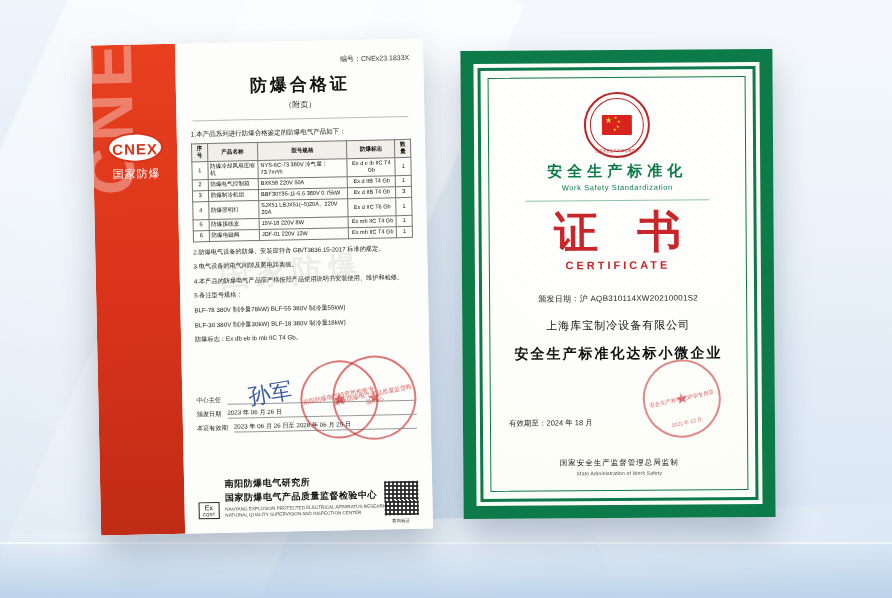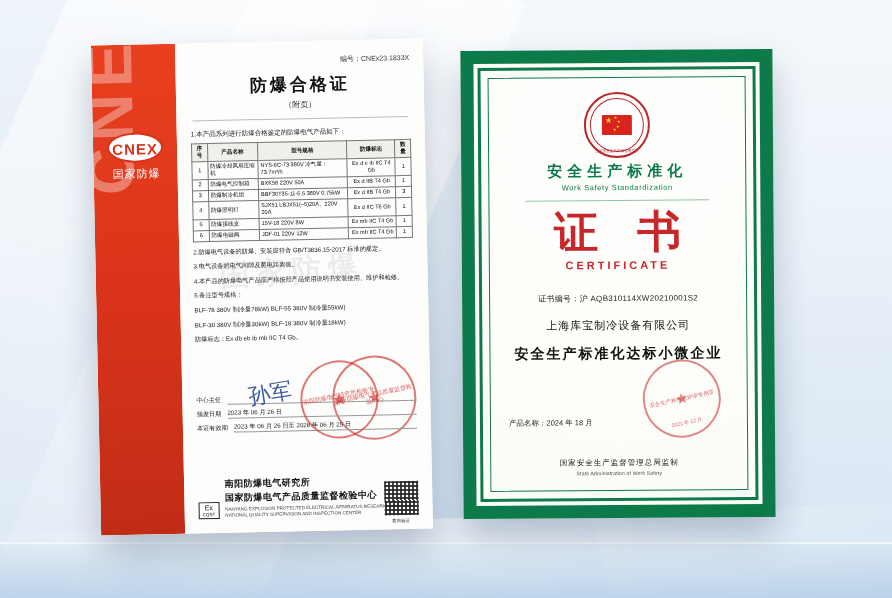--- a/index.html
+++ b/index.html
@@ -308,27 +308,27 @@
       </div>
 
       <div class="c2-h1">安全生产标准化</div>
       <div class="c2-h1-en">Work Safety Standardization</div>
       <div class="c2-divider"></div>
 
       <div class="c2-big">证 书</div>
       <div class="c2-big-en">CERTIFICATE</div>
 
       <div class="c2-code">
-        <span>证书编号：</span><span>沪 AQB310114XW20210001S2</span>
+        <span>颁发日期：</span><span>沪 AQB310114XW20210001S2</span>
       </div>
       <div class="c2-company">上海库宝制冷设备有限公司</div>
       <div class="c2-level">安全生产标准化达标小微企业</div>
 
       <div class="c2-valid">
-        <span>产品名称：</span><span>2024 年 18 月</span>
+        <span>有效期至：</span><span>2024 年 18 月</span>
       </div>
 
       <div class="stamp-green">
         <span class="star">★</span>
         <span>安全生产标准化评审专用章</span>
         <span class="dt">2021 年 12 月</span>
       </div>
 
       <div class="c2-foot">
         <div class="cn">国家安全生产监督管理总局监制</div>

